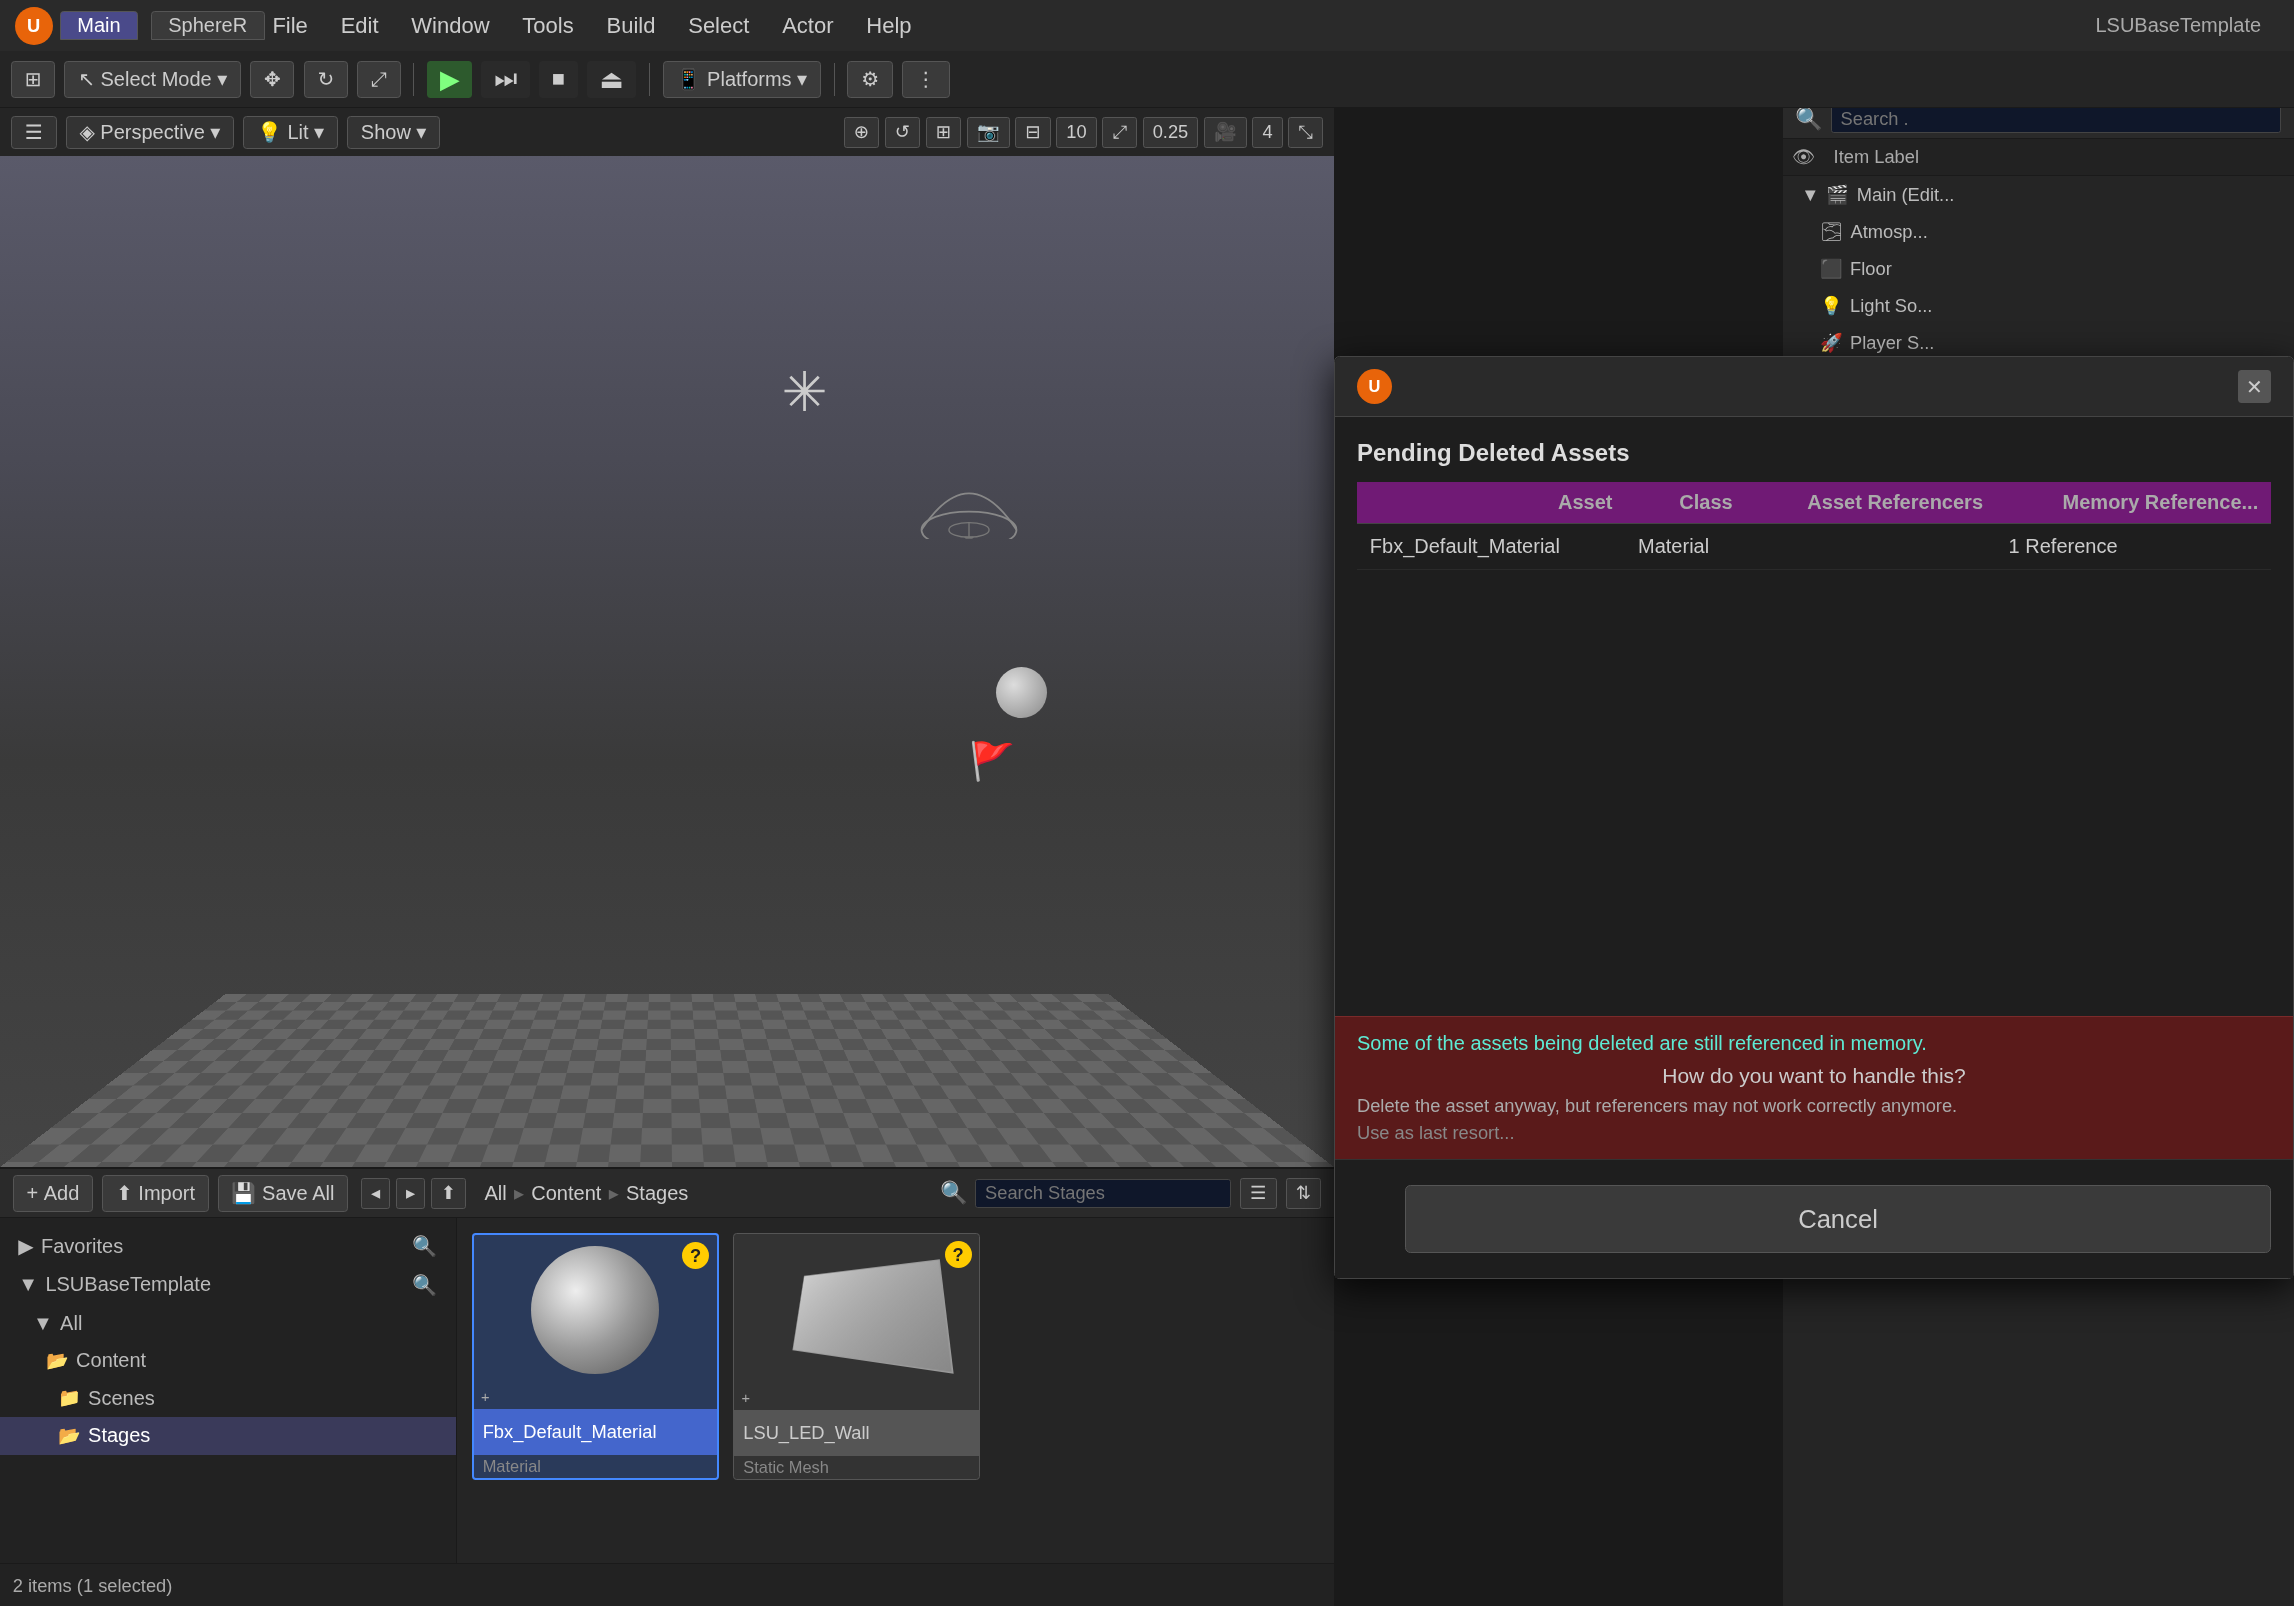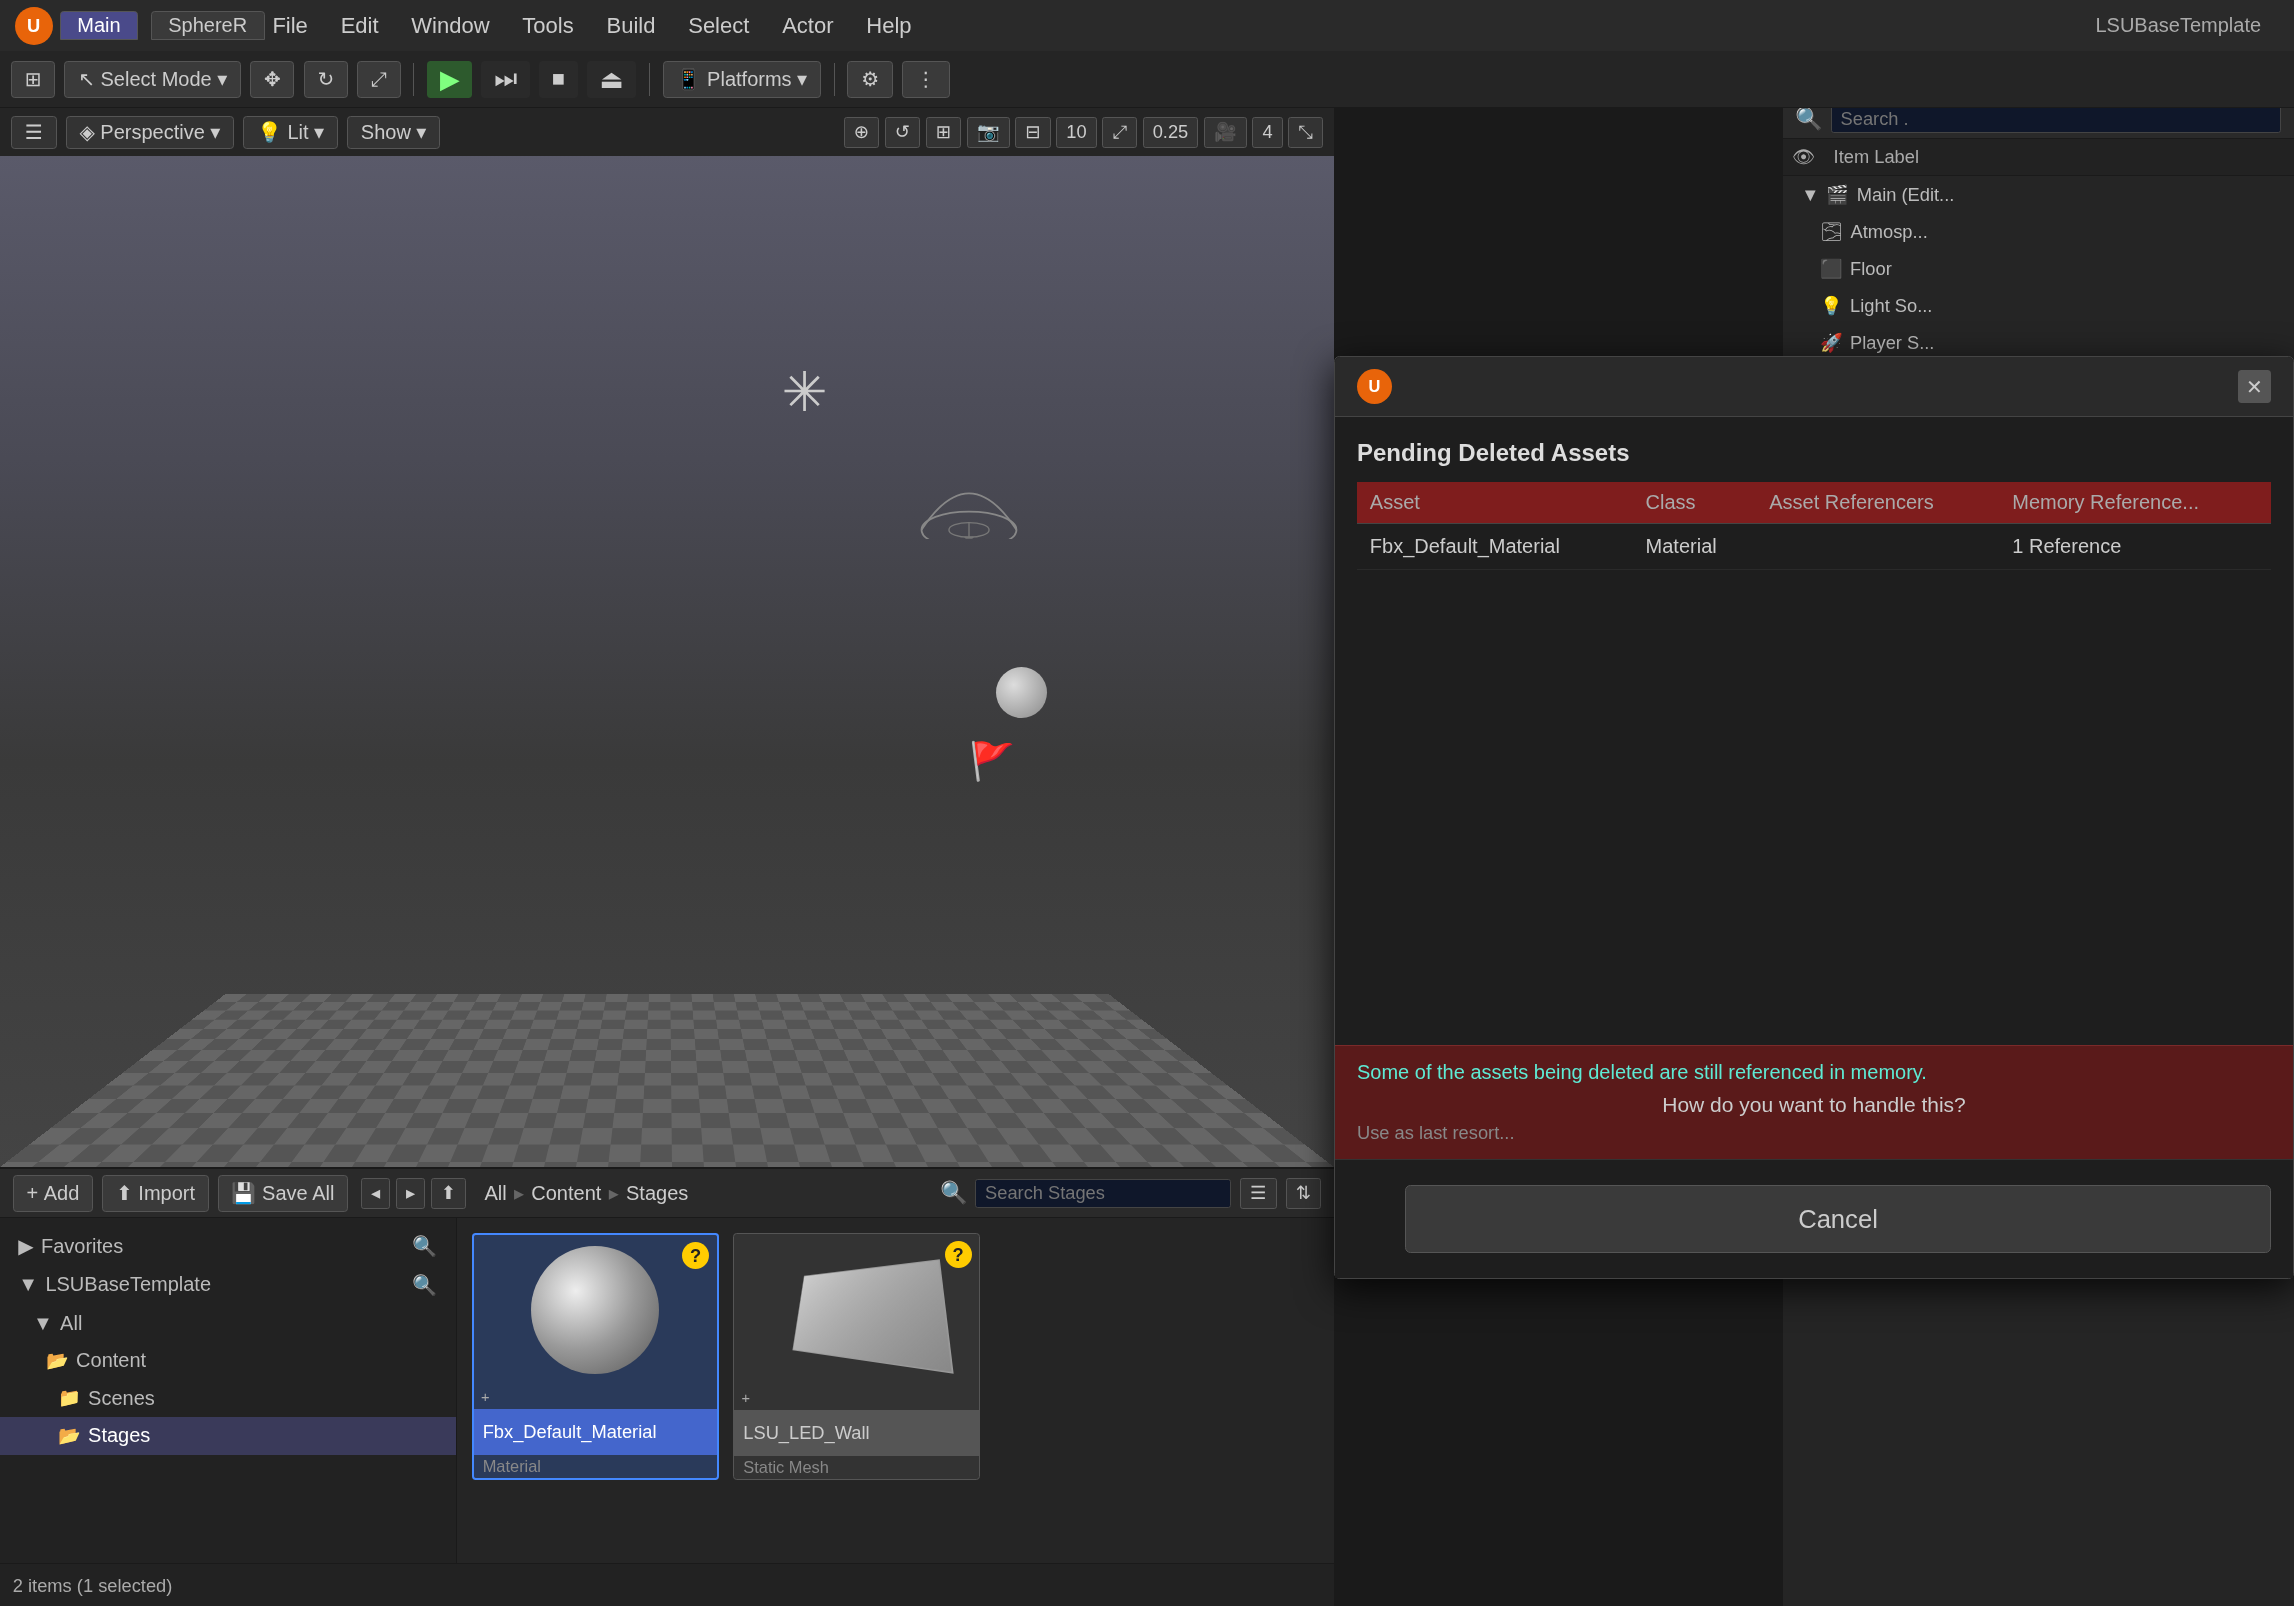--- a/index.html
+++ b/index.html
@@ -432,26 +432,26 @@
       color: #ddd;
       margin-bottom: 14.6px;
       font-weight: bold;
     }
     #dialog-table {
       width: 100%;
       border-collapse: collapse;
       font-size: 20px;
     }
     #dialog-table th {
-      text-align: left;
+      text-align: right;
       padding: 9.1px 12.8px;
       color: #aaa;
       border-bottom: 0.9px solid #444;
-      font-weight: normal;
-      background: #7f1d1d;
+      font-weight: bold;
+      background: #701a75;
     }
     #dialog-table td {
       padding: 11px 12.8px;
       color: #ccc;
       border-bottom: 0.9px solid #2a2a2a;
     }
 
     #dialog-warning {
       position: absolute;
       bottom: 119px;
@@ -926,20 +926,22 @@
           <td></td>
           <td>1 Reference</td>
         </tr>
       </tbody>
     </table>
   </div>
 
   <div id="dialog-warning">
     <div class="warning-text">Some of the assets being deleted are still referenced in memory.</div>
     <div class="question-text">How do you want to handle this?</div>
+    <div class="option-text">Delete the asset anyway, but referencers may
+not work correctly anymore.</div>
     <div class="ellipsis-text">Use as last resort...</div>
   </div>
 
   <div id="dialog-buttons">
     <button class="cancel-btn">
       <span>Cancel</span>
     </button>
   </div>
 </div>
 

